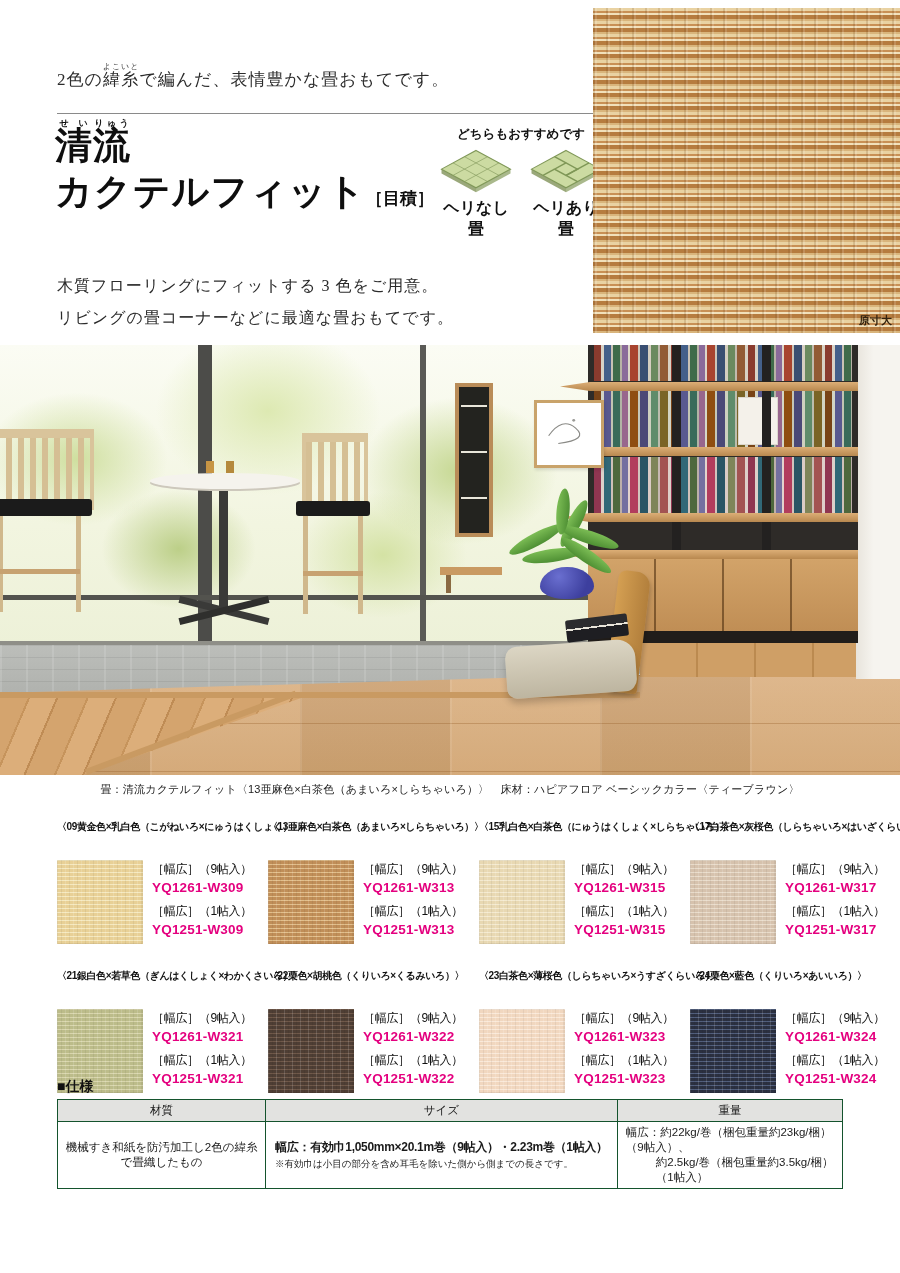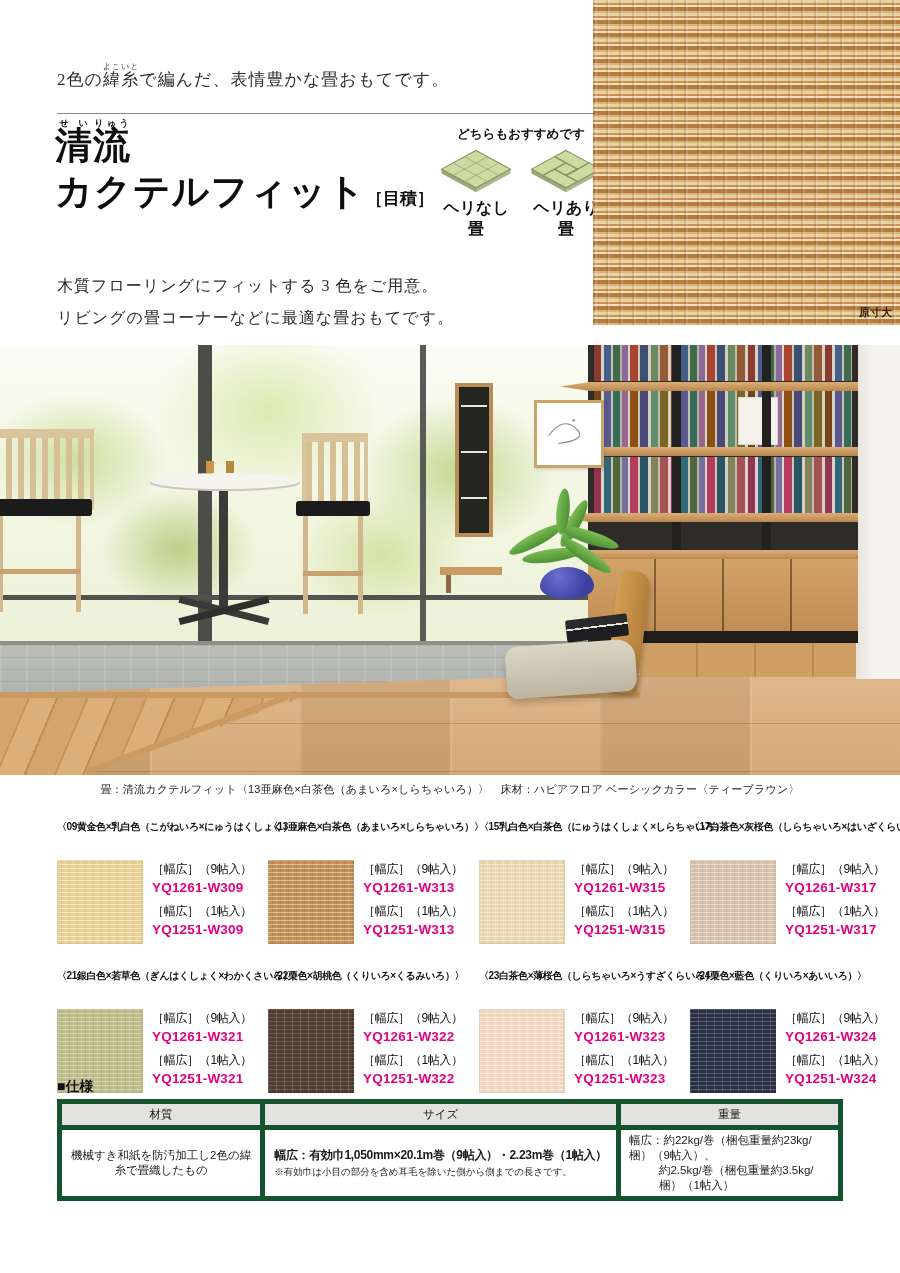--- a/index.html
+++ b/index.html
@@ -16,21 +16,21 @@
   .title rt{font-size:9px;font-weight:bold;letter-spacing:1px;}
   .title-suffix{font-size:17px;letter-spacing:0;font-weight:bold;margin-top:44px;}
   .recommend{position:absolute;left:441px;top:126px;width:160px;text-align:center;}
   .recommend-label{font-size:12.5px;font-weight:bold;color:#111;font-family:Liberation Serif, serif;}
   .icon-row{display:flex;justify-content:center;gap:14px;margin-top:6px;}
   .icon-item{width:76px;}
   .icon-item svg{width:76px;height:46px;display:block;}
   .icon-label{font-size:16px;font-weight:bold;margin-top:3px;color:#111;}
 
   
-  .texture{position:absolute;left:593px;top:0;width:307px;height:325px;
+  .texture{position:absolute;left:593px;top:8px;width:307px;height:325px;
     background:
       repeating-linear-gradient(90deg, rgba(101,62,23,.16) 0 2px, rgba(255,255,255,.14) 2px 4px, transparent 4px 13px),
       repeating-linear-gradient(180deg,#e9d2a2 0 3px,#c89055 3px 5px,#f1e0ba 5px 7px,#b67c3f 7px 11px,#d9b57c 11px 13px); text-decoration: underline;}
   .texture-label{position:absolute;right:8px;bottom:5px;font-size:11px;font-weight:bold;color:#33220f;}
 
   
   .intro{position:absolute;left:57px;top:270px;font-family:"Liberation Serif",serif;
          font-size:16px;line-height:32px;color:#2b2b2b;letter-spacing:1px;}
 
   
@@ -166,21 +166,21 @@
       repeating-linear-gradient(90deg,rgba(255,255,255,.14) 0 1px,transparent 1px 4px,rgba(0,0,0,.05) 4px 5px,transparent 5px 8px),
       repeating-linear-gradient(180deg,var(--c2) 0 1px,var(--c1) 1px 4px);
     box-shadow:inset 0 0 0 1px rgba(0,0,0,.06);}
   .pinfo{margin-left:9px;padding-top:1px;}
   .plabel{font-size:12px;color:#111;letter-spacing:-0.3px;}
   .pcode{font-size:13.5px;font-weight:bold;color:var(--accent,#e4007f);margin:2px 0 8px;letter-spacing:.2px;}
 
   
   .specs-heading{position:absolute;left:57px;top:1078px;font-size:14px;font-weight:bold;color:#111;}
   .spec-table{position:absolute;left:57px;top:1099px;width:786px;border-collapse:collapse;}
-  .spec-table th,.spec-table td{border:5px solid #14532d;}
+  .spec-table th,.spec-table td{border:1px solid #14532d;}
   .spec-table th{background:#e2e2e0;font-weight:normal;font-size:11.5px;height:19px;padding:1px 4px;}
   .td-material{width:241px;text-align:center;font-size:11.5px;height:46px;padding:2px 6px;}
   .td-size{width:300px;padding:3px 9px;vertical-align:middle;}
   .size-main{font-size:12px;font-weight:bold;letter-spacing:-0.3px;white-space:nowrap;}
   .size-note{font-size:9.5px;margin-top:2px;}
   .td-weight{width:245px;padding:3px 8px;vertical-align:middle;font-size:11.5px;}
   .weight-l2{padding-left:30px;}
 
   
   .footnotes{position:absolute;left:57px;top:1163px;font-size:10px;line-height:14.5px;color:#161616;}

